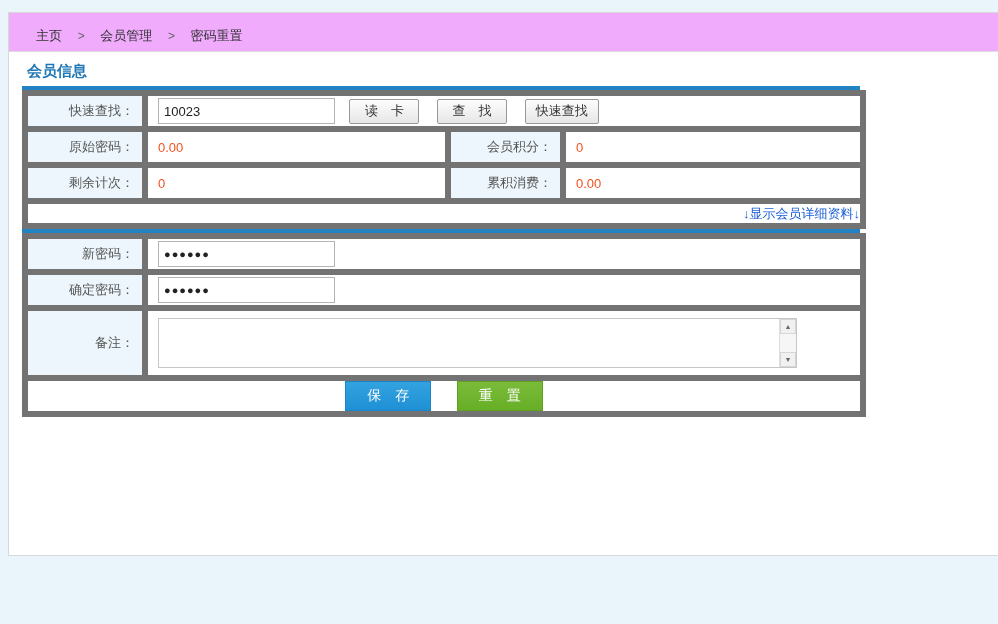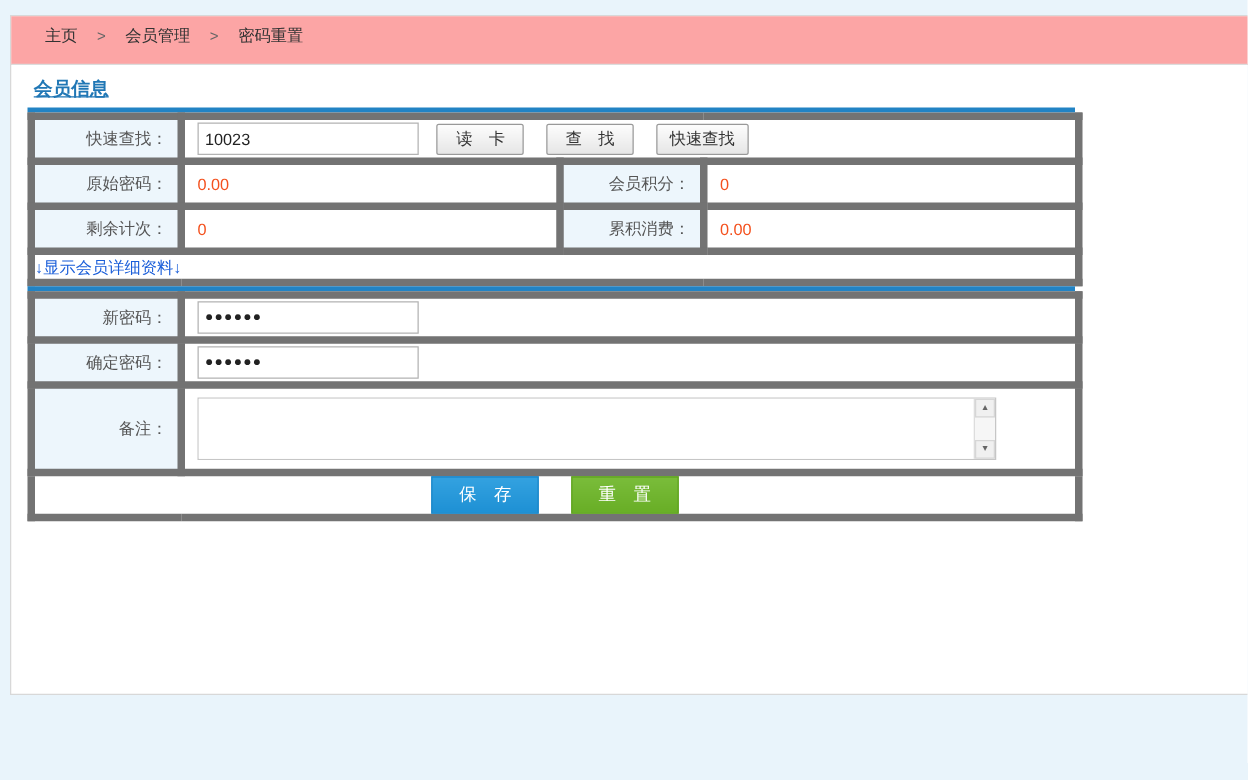--- a/index.html
+++ b/index.html
@@ -8,30 +8,29 @@
     background:#e9f4fb;
     font-family:"Liberation Sans","DejaVu Sans",sans-serif;
     font-size:13px; color:#333;
   }
   .container {
     position:absolute; left:8px; top:12px; right:0; height:544px;
     background:#fff; border:1px solid #d8d8d8; border-right:none;
   }
   
   .breadcrumb {
-    height:39px; line-height:32px; background:#fca5a5;
+    height:39px; line-height:46px; background:#f0abfc;
     border-bottom:1px solid #dcdcdc; padding-left:27px; color:#333;
   }
   .breadcrumb .crumb { color:#333; cursor:pointer; }
   .breadcrumb .sep { color:#666; margin:0 12px; font-size:12px; }
   
   .section-title {
     color:#2077b5; font-weight:bold; font-size:15px;
     margin:10px 0 5px 18px;
-    text-decoration:underline;
   }
   .section-line {
     height:4px; background:#2283c4; width:838px; margin-left:13px;
   }
   
   table.grid {
     width:838px; margin-left:13px; border-collapse:collapse; table-layout:fixed;
   }
   table.grid td {
     border:6px solid #737373; height:36px; font-size:13px; vertical-align:middle;
@@ -51,21 +50,21 @@
   input.pwd { letter-spacing:1px; font-size:11px; font-weight:bold; }
   
   button.gbtn {
     height:25px; margin-right:14px; padding:0 10px; min-width:70px;
     background:linear-gradient(#fdfdfd,#e6e6e6);
     border:1px solid #999; border-radius:2px;
     font-family:inherit; font-size:13px; color:#333; cursor:pointer;
     vertical-align:middle;
   }
   
-  td.linkrow { text-align:left; }
+  td.linkrow { text-align:right; }
   .detail-link { color:#1a5ed9; cursor:pointer; font-size:13px; }
   
   td.remark-cell { padding:7px 0 7px 10px; }
   .ta-wrap { position:relative; width:639px; height:50px; border:1px solid #c6c6c6; background:#fff; }
   .ta-wrap textarea {
     position:absolute; left:0; top:0; width:620px; height:48px;
     border:none; outline:none; resize:none; font-family:inherit; font-size:13px; padding:3px 5px;
   }
   .sbar { position:absolute; right:0; top:0; bottom:0; width:17px; background:#f6f6f6; border-left:1px solid #ddd; }
   .sb-btn {

